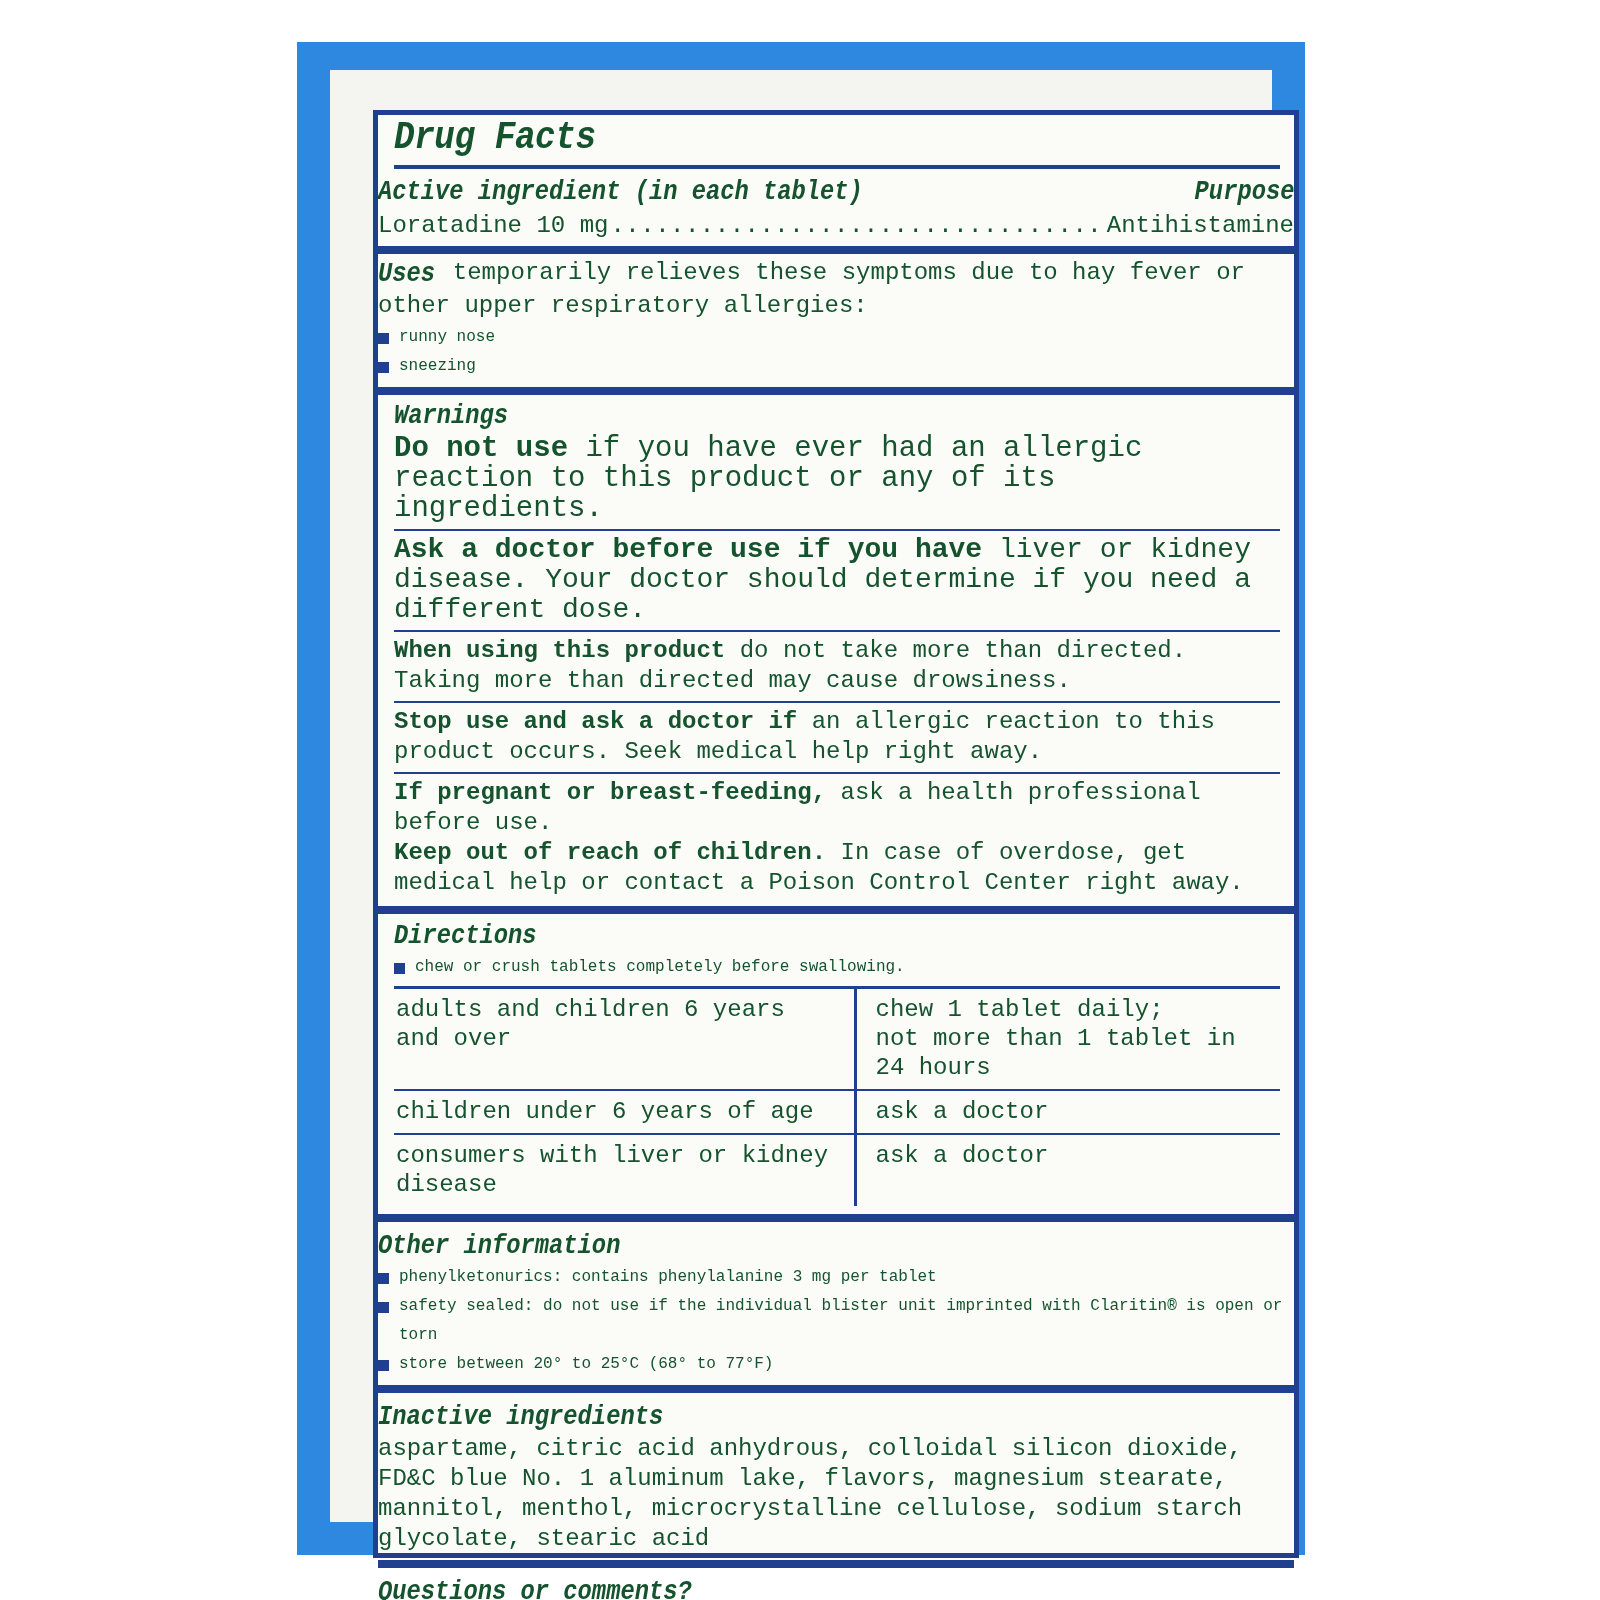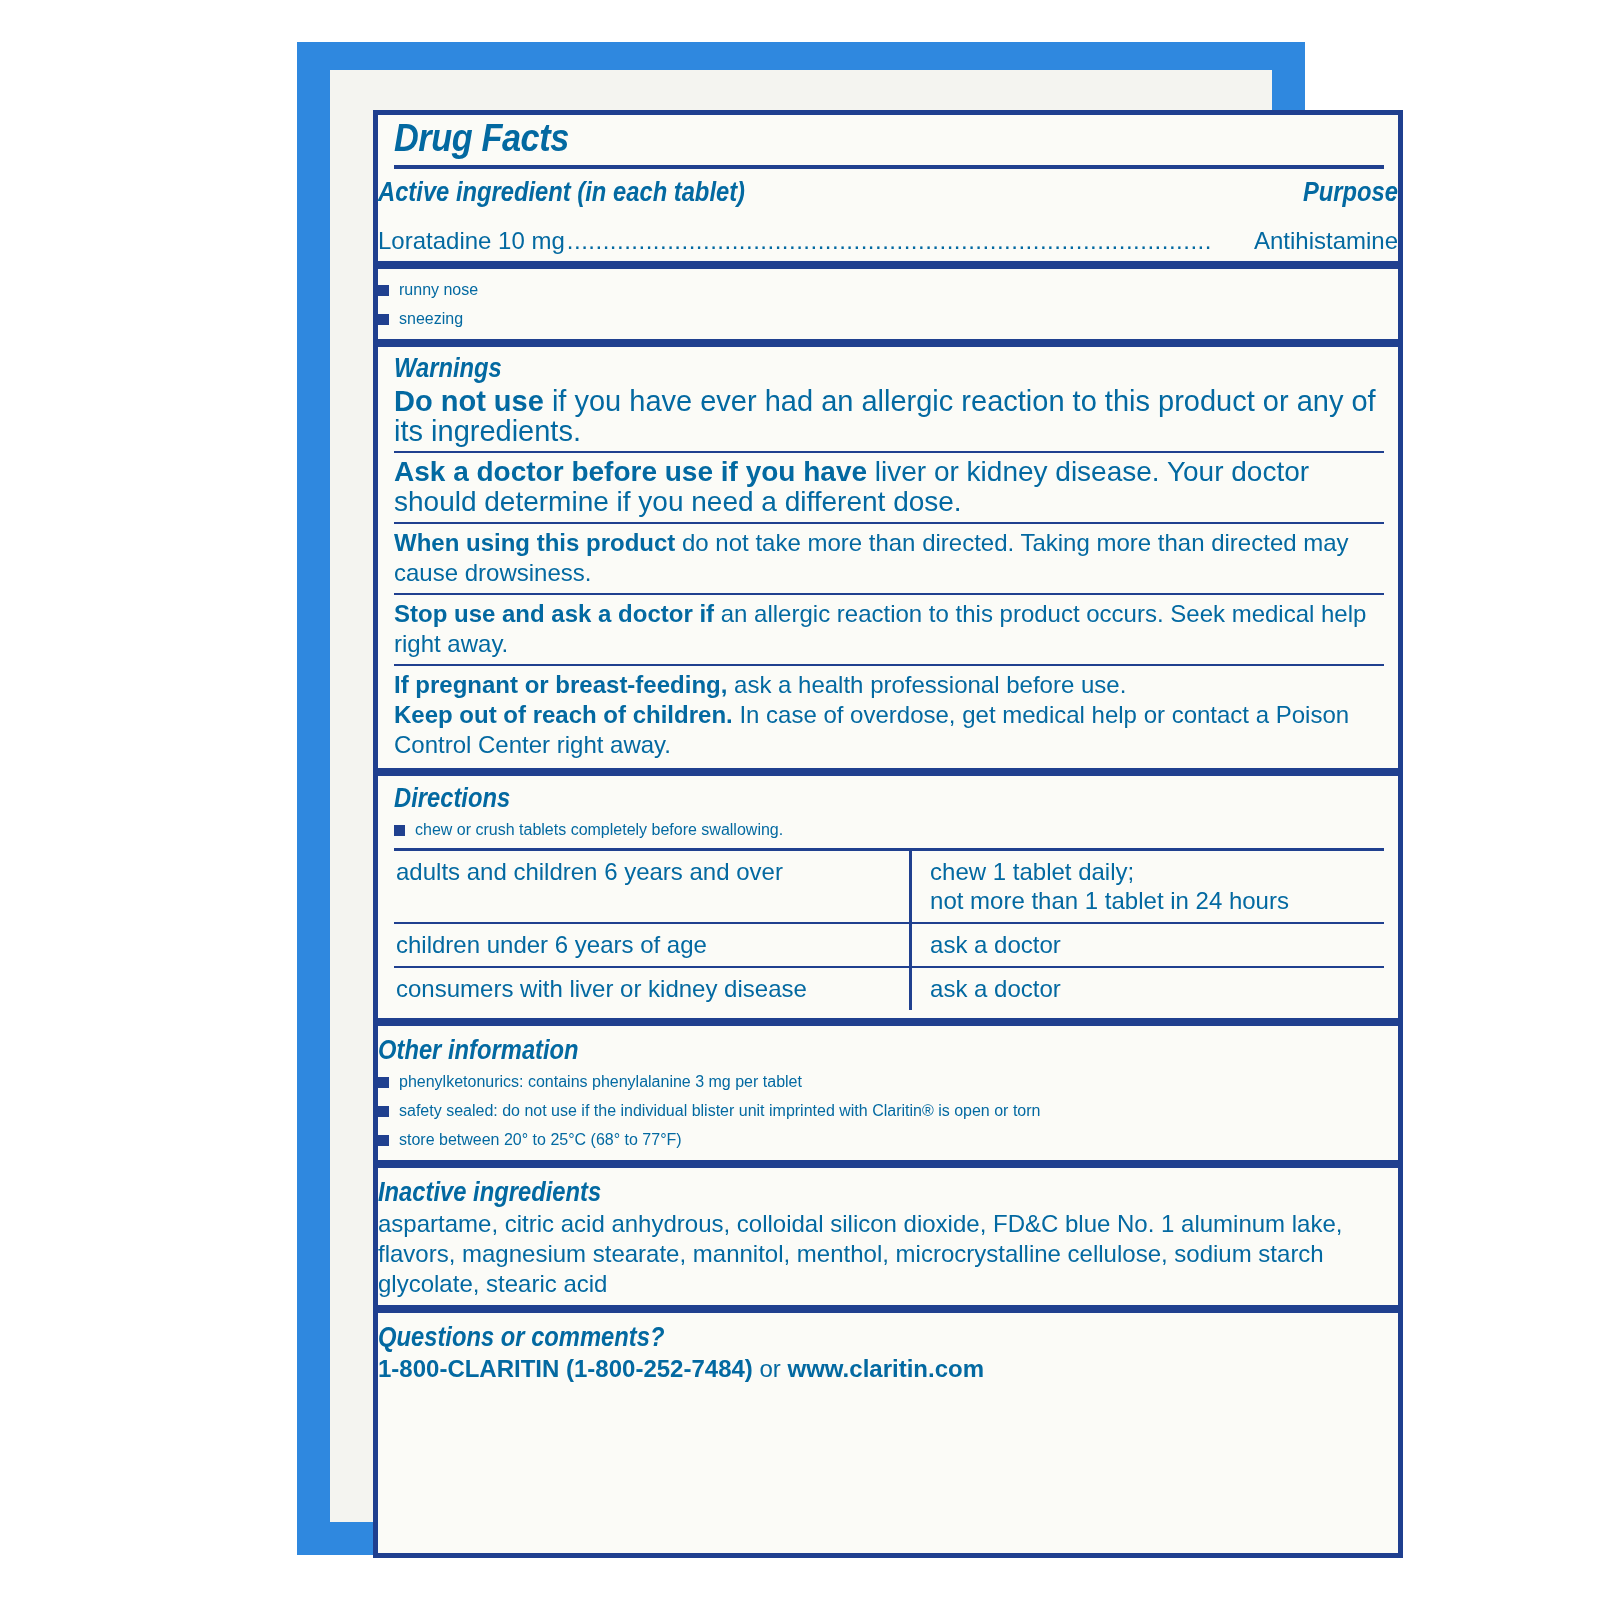--- a/index.html
+++ b/index.html
@@ -21,25 +21,26 @@
     position:absolute;
     left:33px; top:28px;
     width:942px; height:1452px;
     background:#f4f4f0;
   }
 
   
   #dfBox{
     position:absolute;
     left:43px; top:40px;
-    width:1030px; height:1448px;
+    width:926px; height:1448px;
     box-sizing:border-box;
     border:5px solid #1f3f8f;
     background:#fbfbf7;
-    color:#0369a1;
+    color:#14532d;
+    font-family:Liberation Mono, monospace;
   }
 
   .inner{padding:0 14px 0 16px;}
 
   
   .rule-thin{height:2px;background:#20408f;margin:5px 0 4px 0;}
   .rule-med{height:4px;background:#20408f;margin:4px 0 3px 0;}
   .rule-thick{height:8px;background:#20408f;margin:0;}
 
   
@@ -106,27 +107,30 @@
         </div>
 
       <div class="inner sec">
         <div style="display:flex;justify-content:space-between;align-items:baseline;">
           <div class="h-major">Active ingredient (in each tablet)</div>
           <div class="h-major-r">Purpose</div>
         </div>
         <div class="ai-row" style="margin-top:2px;">
           <span class="nowrapish" style="font-size:24px;line-height:29px;">Loratadine 10 mg</span>
           <span class="dots">..........................................................................................</span>
-          <span class="nowrapish" style="font-size:24px;line-height:29px;margin-top:15px;">Antihistamine</span>
-        </div>
-      </div>
-
-      <div class="rule-thick"></div>
-
-      <div class="inner sec">
+          <span class="nowrapish" style="font-size:24px;line-height:29px;">Antihistamine</span>
+        </div>
+      </div>
+
+      <div class="rule-thick"></div>
+
+      <div class="inner sec">
+        <div style="font-size:24px;line-height:30px;">
+          <span class="h-major" style="display:inline-block;vertical-align:-2px;margin-right:10px;">Uses</span><span>temporarily relieves these symptoms due to hay fever or other upper respiratory allergies:</span>
+        </div>
         <div class="two-col" style="margin-top:2px;">
           <div>
             <div class="bul">
               <span class="bsq"></span>
               <span class="btxt">runny nose</span>
             </div>
             <div class="bul">
               <span class="bsq"></span>
               <span class="btxt">sneezing</span>
             </div>

